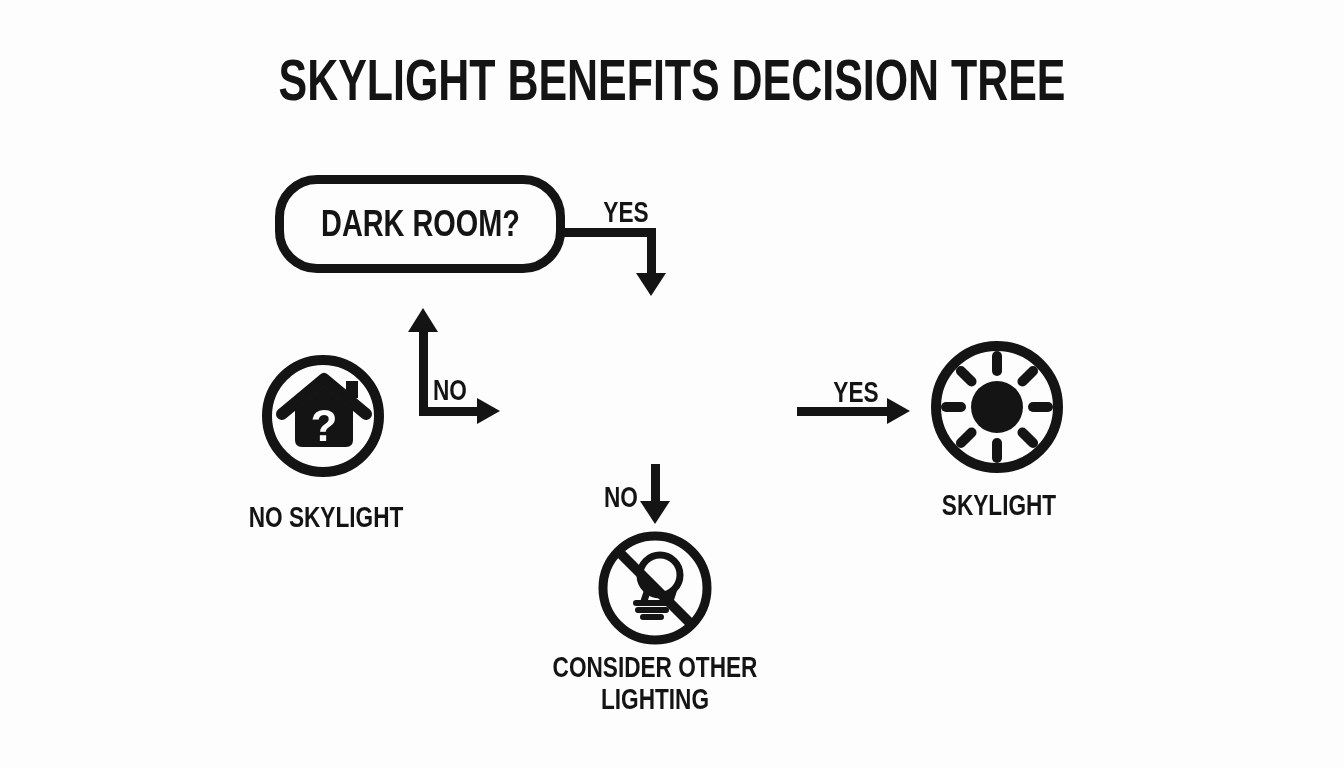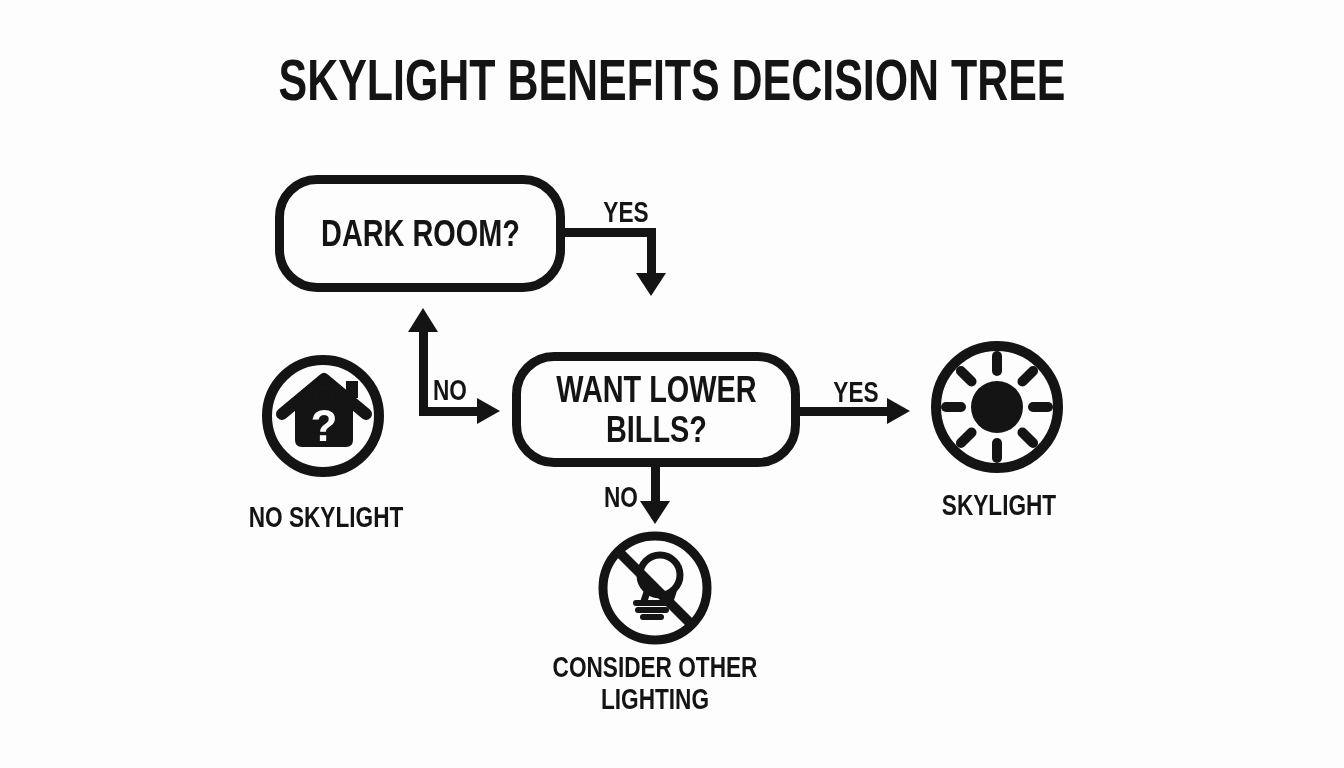--- a/index.html
+++ b/index.html
@@ -11,21 +11,21 @@
   }
   .title {
     position:absolute; left:0; right:0; top:46px; text-align:center;
     font-size:58px; font-weight:800; color:var(--ink);
     transform:scaleX(.74); white-space:nowrap;
   }
   .node {
     position:absolute; border:9px solid var(--ink); border-radius:42px;
     display:flex; align-items:center; justify-content:center; background:var(--bg);
   }
-  #box-dark-room { left:275px; top:175px; width:290px; height:117px; }
+  #box-dark-room { left:275px; top:175px; width:290px; height:98px; }
   #box-bills     { left:512px; top:352px; width:288px; height:115px; }
   .node-label {
     font-size:37px; font-weight:700; line-height:40px; text-align:center;
     transform:scaleX(.78); white-space:nowrap;
   }
   .seg { position:absolute; background:var(--ink); }
   .ah  { position:absolute; width:0; height:0; }
   .ah-down  { border-left:15px solid transparent; border-right:15px solid transparent; border-top:23px solid var(--ink); }
   .ah-up    { border-left:15px solid transparent; border-right:15px solid transparent; border-bottom:24px solid var(--ink); }
   .ah-right { border-top:13px solid transparent; border-bottom:13px solid transparent; border-left:23px solid var(--ink); }
@@ -43,26 +43,20 @@
 <body>
 
 <div class="canvas">
 
   <h1 class="title">SKYLIGHT BENEFITS DECISION TREE</h1>
 
   <div class="node" id="box-dark-room">
     <span class="node-label">DARK ROOM?</span>
   </div>
 
-  <div class="node" id="box-bills">
-    <span class="node-label">
-      <span style="display:block">WANT LOWER</span>
-      <span style="display:block">BILLS?</span>
-    </span>
-  </div>
 
   <div>
     <div class="seg" style="left:561px; top:228px; width:95px; height:9px;"></div>
     <div class="seg" style="left:647px; top:228px; width:9px; height:46px;"></div>
     <div class="ah ah-down" style="left:636px; top:273px;"></div>
     <span class="edge-label" style="left:526px; top:196px; width:200px;">YES</span>
   </div>
 
   <div>
     <div class="ah ah-up" style="left:408px; top:308px;"></div>

